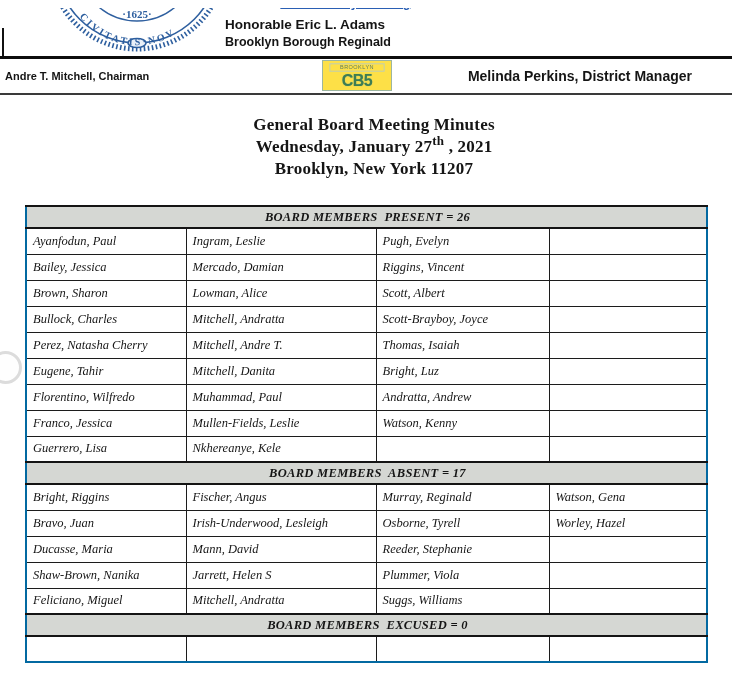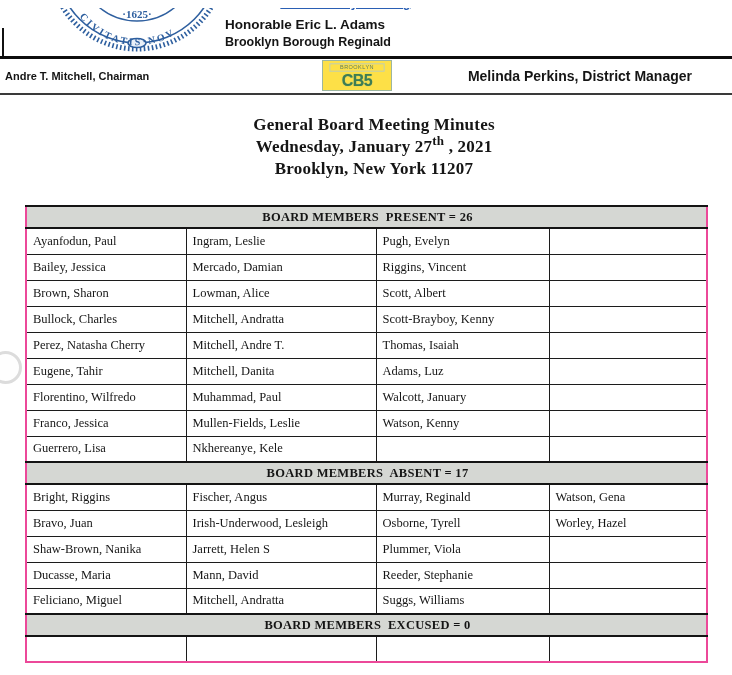--- a/index.html
+++ b/index.html
@@ -44,21 +44,21 @@
   .title-block sup { font-size:13px; vertical-align:super; line-height:0;text-align:center; }
 
   
   table.board { position:absolute; left:25px; top:205px; width:681px;
                 border-collapse:collapse; table-layout:fixed; }
   table.board td { border:1px solid #1c1c1c; font-size:12.5px; height:26px;
                    padding:1px 4px 1px 6px; vertical-align:middle; background:#fff; }
   table.board td.section-header { background:#d5d7d3; font-weight:bold; text-align:center;
                                   height:22px; letter-spacing:.3px; white-space:pre;
                                   border-top:2px solid #141414; border-bottom:2px solid #141414; }
-  table.board { border:2px solid #ec4899; }
+  table.board { border:2px solid #0369a1;font-style:italic; }
 
   .punch-circle { position:absolute; left:-11px; top:351px; width:33px; height:33px;
                   border-radius:50%; background:#fefefe; border:3px solid #dcdcdc; z-index:4; }
 </style>
 </head>
 <body>
 
 <div class="seal-wrap">
   <svg width="160" height="44" viewBox="0 0 160 44">
     <defs>
@@ -132,39 +132,39 @@
       </tr>
       <tr>
         <td>Brown, Sharon</td>
         <td>Lowman, Alice</td>
         <td>Scott, Albert</td>
         <td></td>
       </tr>
       <tr>
         <td>Bullock, Charles</td>
         <td>Mitchell, Andratta</td>
-        <td>Scott-Brayboy, Kenny</td>
+        <td>Scott-Brayboy, Joyce</td>
         <td></td>
       </tr>
       <tr>
         <td>Perez, Natasha Cherry</td>
         <td>Mitchell, Andre T.</td>
         <td>Thomas, Isaiah</td>
         <td></td>
       </tr>
       <tr>
         <td>Eugene, Tahir</td>
         <td>Mitchell, Danita</td>
-        <td>Adams, Luz</td>
+        <td>Bright, Luz</td>
         <td></td>
       </tr>
       <tr>
         <td>Florentino, Wilfredo</td>
         <td>Muhammad, Paul</td>
-        <td>Walcott, January</td>
+        <td>Andratta, Andrew</td>
         <td></td>
       </tr>
       <tr>
         <td>Franco, Jessica</td>
         <td>Mullen-Fields,  Leslie</td>
         <td>Watson, Kenny</td>
         <td></td>
       </tr>
       <tr>
         <td>Guerrero, Lisa</td>
@@ -181,32 +181,32 @@
         <td>Murray, Reginald</td>
         <td>Watson, Gena</td>
       </tr>
       <tr>
         <td>Bravo, Juan</td>
         <td>Irish-Underwood, Lesleigh</td>
         <td>Osborne, Tyrell</td>
         <td>Worley, Hazel</td>
       </tr>
       <tr>
+        <td>Ducasse, Maria</td>
+        <td>Mann, David</td>
+        <td>Reeder, Stephanie</td>
+        <td></td>
+      </tr>
+      <tr>
         <td>Shaw-Brown, Nanika</td>
         <td>Jarrett, Helen S</td>
         <td>Plummer, Viola</td>
         <td></td>
       </tr>
       <tr>
-        <td>Ducasse, Maria</td>
-        <td>Mann, David</td>
-        <td>Reeder, Stephanie</td>
-        <td></td>
-      </tr>
-      <tr>
         <td>Feliciano, Miguel</td>
         <td>Mitchell, Andratta</td>
         <td>Suggs, Williams</td>
         <td></td>
       </tr>
       <tr>
         <td colspan="4" class="section-header">BOARD MEMBERS  EXCUSED = 0</td>
       </tr>
       <tr>
         <td></td>

